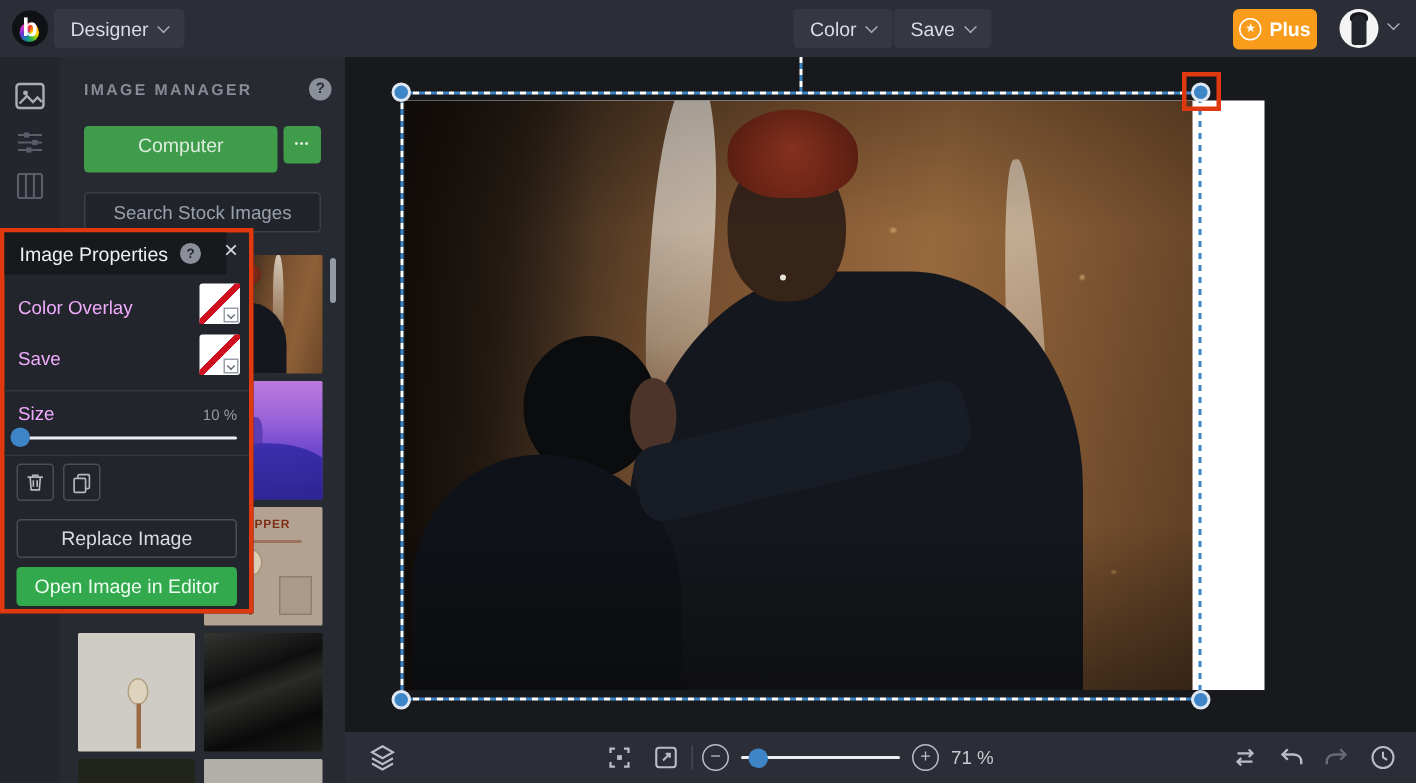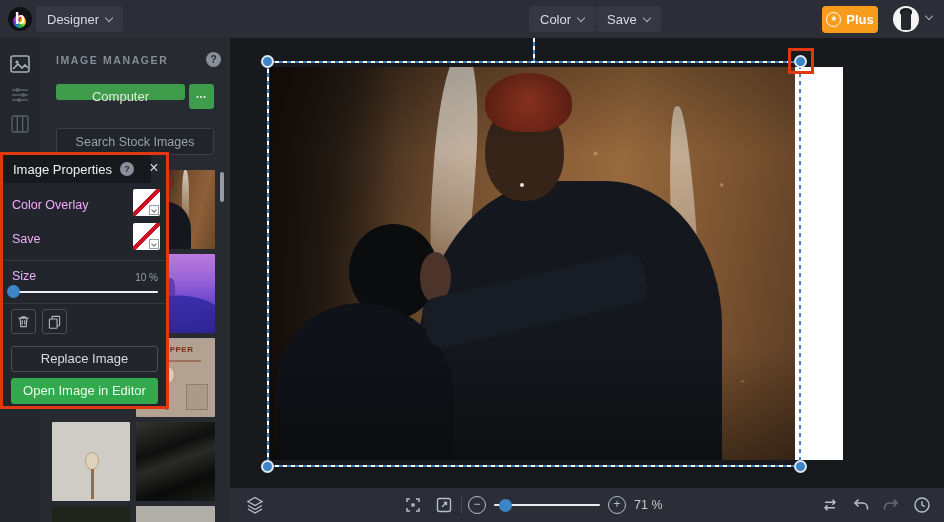--- a/index.html
+++ b/index.html
@@ -37,21 +37,21 @@
   .rail-icon { position:absolute; left:8px; width:24px; height:24px; cursor:pointer; }
 
   
   #sidebar { position:absolute; left:40px; top:38px; width:190px; height:484px; background:#272a31;
           overflow:hidden; z-index:6; }
   #im-title { position:absolute; left:16px; top:16px; color:#878c96; font-size:10.5px;
           letter-spacing:1.6px; font-weight:bold; }
   .q-badge { width:15px; height:15px; border-radius:50%; background:#8b8f99; color:#272a31;
           font-size:10px; font-weight:bold; text-align:center; line-height:15px; cursor:pointer; }
   #im-help { position:absolute; left:166px; top:14px; }
-  #computer-btn { position:absolute; left:16px; top:46px; width:129px; height:16px; background:#3e9c4a;
+  #computer-btn { position:absolute; left:16px; top:46px; width:129px; height:31px; background:#3e9c4a;
           border-radius:3px; color:#dcecdd; font-size:13px; text-align:center; line-height:25px; cursor:pointer; }
   #more-btn { position:absolute; left:149px; top:46px; width:25px; height:25px; background:#3e9c4a;
           border-radius:3px; color:#e8f3e9; font-size:7px; letter-spacing:1px; text-align:center;
           line-height:25px; cursor:pointer; }
   #search-input { position:absolute; left:16px; top:90px; width:158px; height:27px; background:#21242b;
           border:1px solid #3a3e47; border-radius:3px; color:#9aa0aa; font-size:12.5px;
           text-align:center; outline:none; font-family:"Liberation Sans", sans-serif; }
   #search-input::placeholder { color:#9aa0aa; }
   .thumb { position:absolute; border-radius:1px; overflow:hidden; cursor:pointer; }
   #thumb-scrollbar { position:absolute; left:180px; top:134px; width:4px; height:30px;

